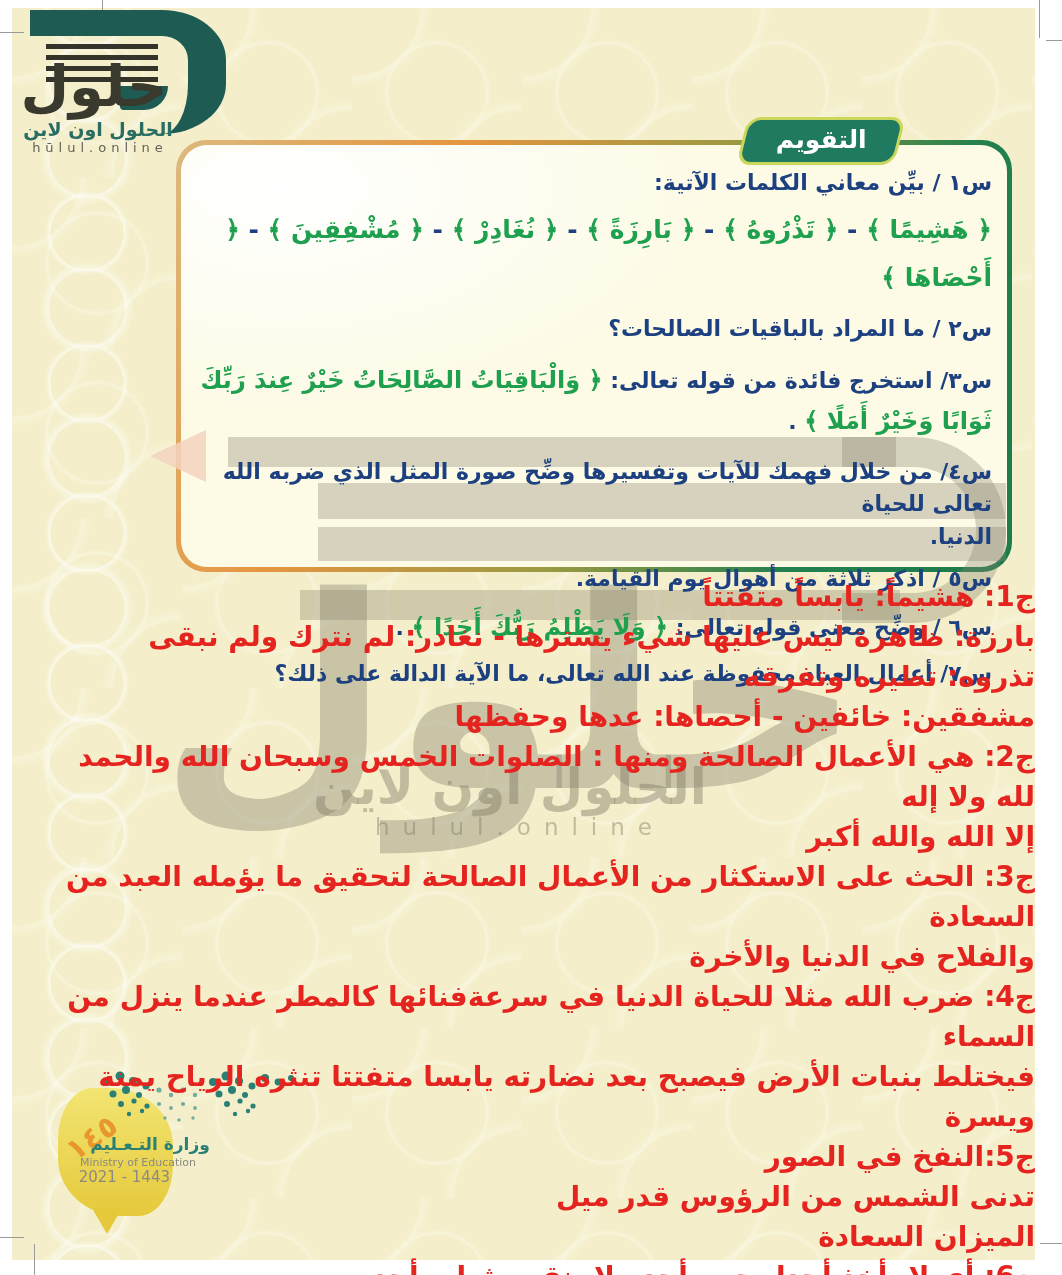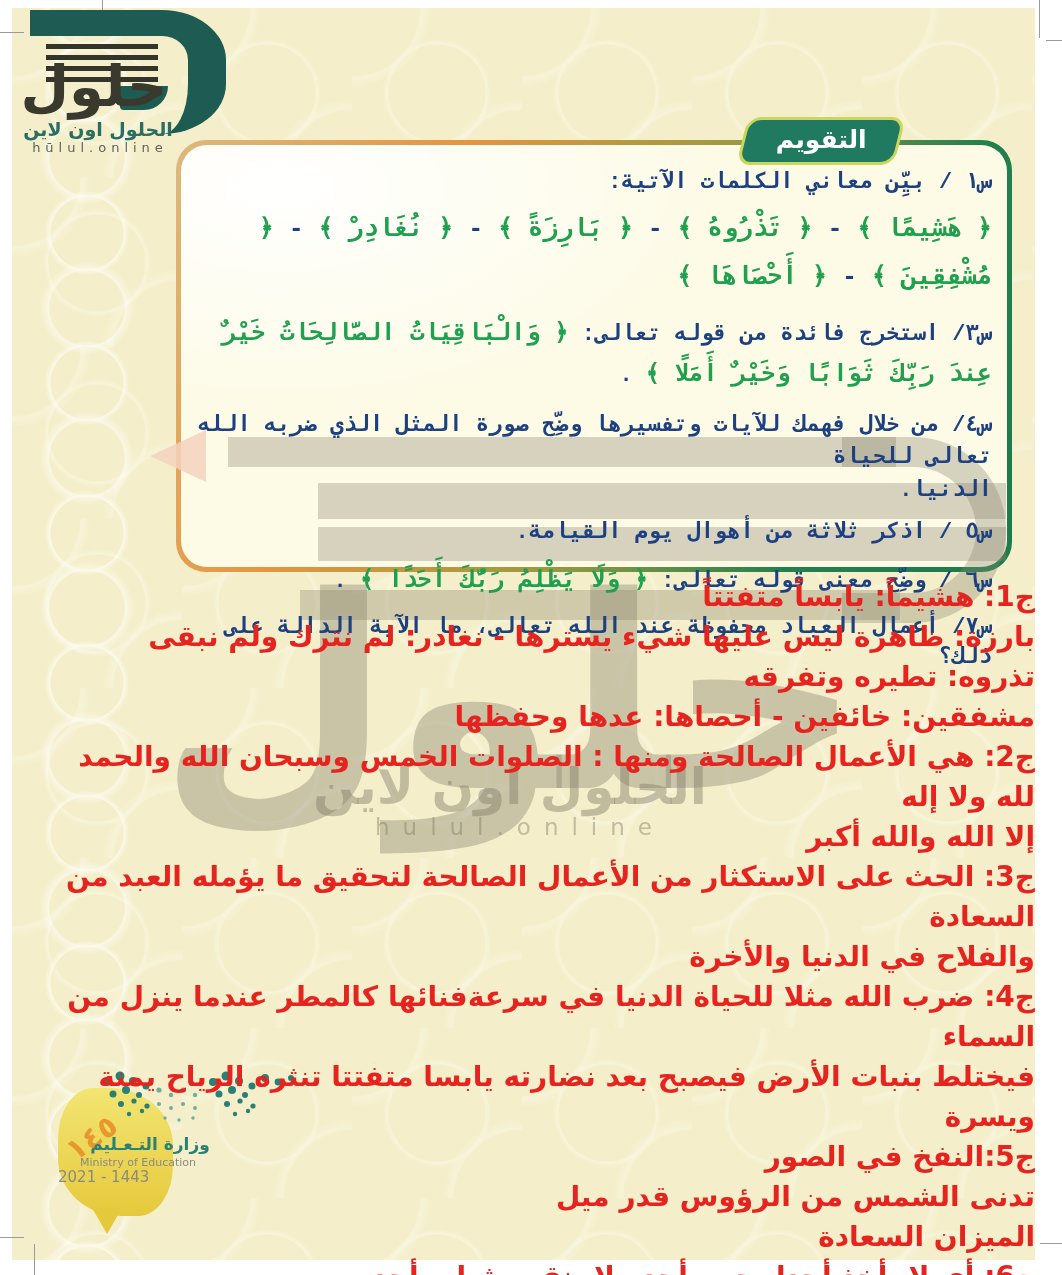--- a/index.html
+++ b/index.html
@@ -59,21 +59,21 @@
     letter-spacing:13px;text-align:center;}
 
   
   .badge{left:742px;top:117px;width:152px;height:42px;background:#207a60;border:3px solid #cbd75a;
     border-radius:14px;transform:skewX(-14deg);}
   .badge span{display:block;transform:skewX(14deg);color:#fff;font-weight:bold;font-size:25px;
     text-align:center;line-height:40px;}
 
   
   .qcontent{left:196px;top:168px;width:796px;direction:rtl;text-align:right;}
-  .qline{font-size:22px;font-weight:bold;color:#1c4080;line-height:30px;margin-bottom:10px;font-family:Liberation Mono, monospace;}
+  .qline{font-size:22px;font-weight:bold;color:#1c4080;line-height:30px;margin-bottom:10px;}
   .quran{color:#1fa04f;}
   .qwords{font-size:25px;line-height:48px;margin-bottom:12px;}
   .qline.l1{margin-bottom:8px;}
   .qline.l3{margin-bottom:16px;}
   .qline.l4{line-height:40px;margin-bottom:14px;}
   .qline.l4 .quran{font-size:24px;}
   .qline.l5a{line-height:32px;margin-bottom:2px;}
   .qline.l5b{margin-bottom:12px;}
   .qline.l6{margin-bottom:12px;}
   .qline.l7{line-height:42px;margin-bottom:10px;}
@@ -83,21 +83,21 @@
   .min-ornament{left:58px;top:1088px;width:115px;height:128px;
     background:linear-gradient(180deg,#f2e573,#e6c93b);
     border-radius:30% 55% 30% 55% / 40% 45% 40% 45%;}
   .min-tail{left:92px;top:1208px;width:0;height:0;border-left:15px solid transparent;
     border-right:15px solid transparent;border-top:26px solid #e6c93b;}
   .min-pageno{left:64px;top:1120px;font-size:30px;font-weight:bold;color:#e8972f;
     transform:rotate(-35deg);direction:rtl;}
   .min-name-ar{left:88px;top:1134px;width:124px;color:#2b8076;font-size:17px;font-weight:bold;
     text-align:center;direction:rtl;}
   .min-name-en{left:80px;top:1156px;width:145px;color:#8a8a80;font-size:11px;text-align:left;}
-  .min-years{left:58px;top:1168px;width:112px;color:#8a8a80;font-size:15px;text-align:left;}
+  .min-years{left:58px;top:1168px;width:112px;color:#8a8a80;font-size:15px;text-align:right;}
 
   
   .answers{left:30px;top:577px;width:1005px;direction:rtl;text-align:right;
     font-size:28px;font-weight:bold;color:#e52420;line-height:40px;}
 </style>
 </head>
 <body>
 
 <div id="page">
 
@@ -191,20 +191,21 @@
   </svg>
   <div class="abs min-name-ar">وزارة التـعـليم</div>
   <div class="abs min-name-en">Ministry of Education</div>
   <div class="abs min-years">2021 - 1443</div>
 
   <div class="abs qcontent">
     <div class="qline l1">س١ / بيِّن معاني الكلمات الآتية:</div>
     <div class="qline qwords">
       <span class="quran">﴿ هَشِيمًا ﴾</span><span> - </span><span class="quran">﴿ تَذْرُوهُ ﴾</span><span> - </span><span class="quran">﴿ بَارِزَةً ﴾</span><span> - </span><span class="quran">﴿ نُغَادِرْ ﴾</span><span> - </span><span class="quran">﴿ مُشْفِقِينَ ﴾</span><span> - </span><span class="quran">﴿ أَحْصَاهَا ﴾</span>
     </div>
+    <div class="qline l3">س٢ / ما المراد بالباقيات الصالحات؟</div>
     <div class="qline l4">
       <span>س٣/ استخرج فائدة من قوله تعالى: </span><span class="quran">﴿ وَالْبَاقِيَاتُ الصَّالِحَاتُ خَيْرٌ عِندَ رَبِّكَ ثَوَابًا وَخَيْرٌ أَمَلًا ﴾</span><span> .</span>
     </div>
     <div class="qline l5a">س٤/ من خلال فهمك للآيات وتفسيرها وضِّح صورة المثل الذي ضربه الله تعالى للحياة</div>
     <div class="qline l5b">الدنيا.</div>
     <div class="qline l6">س٥ / اذكر ثلاثة من أهوال يوم القيامة.</div>
     <div class="qline l7">
       <span>س٦ / وضِّح معنى قوله تعالى: </span><span class="quran">﴿ وَلَا يَظْلِمُ رَبُّكَ أَحَدًا ﴾</span><span> .</span>
     </div>
     <div class="qline l8">س٧/ أعمال العباد محفوظة عند الله تعالى، ما الآية الدالة على ذلك؟</div>

